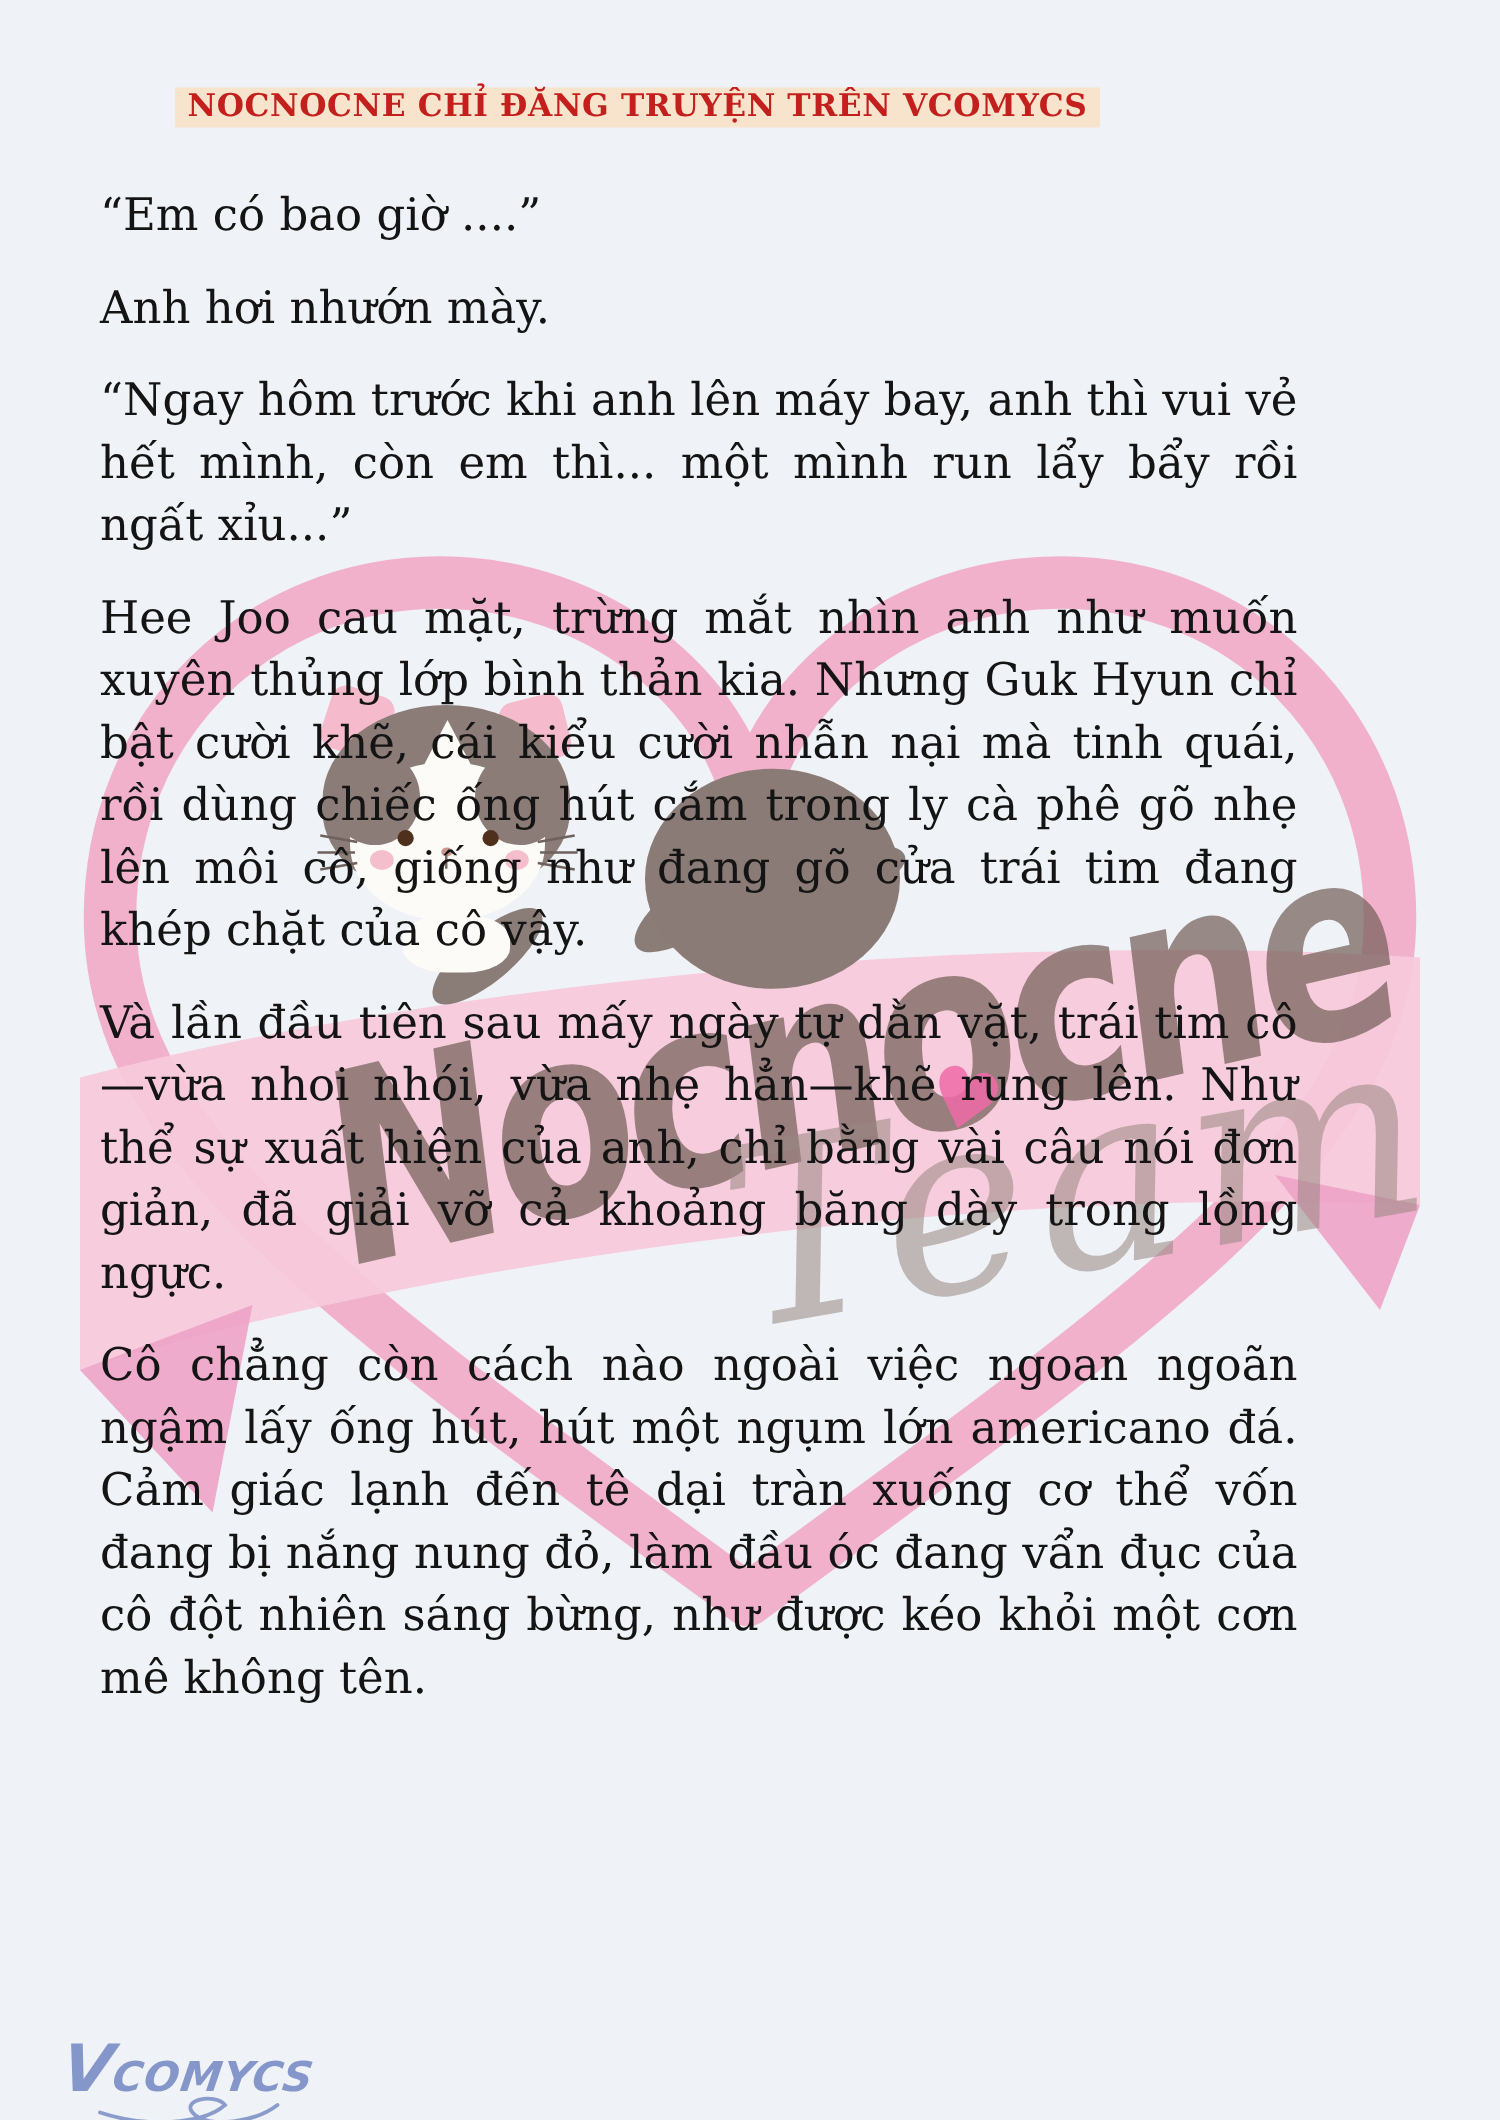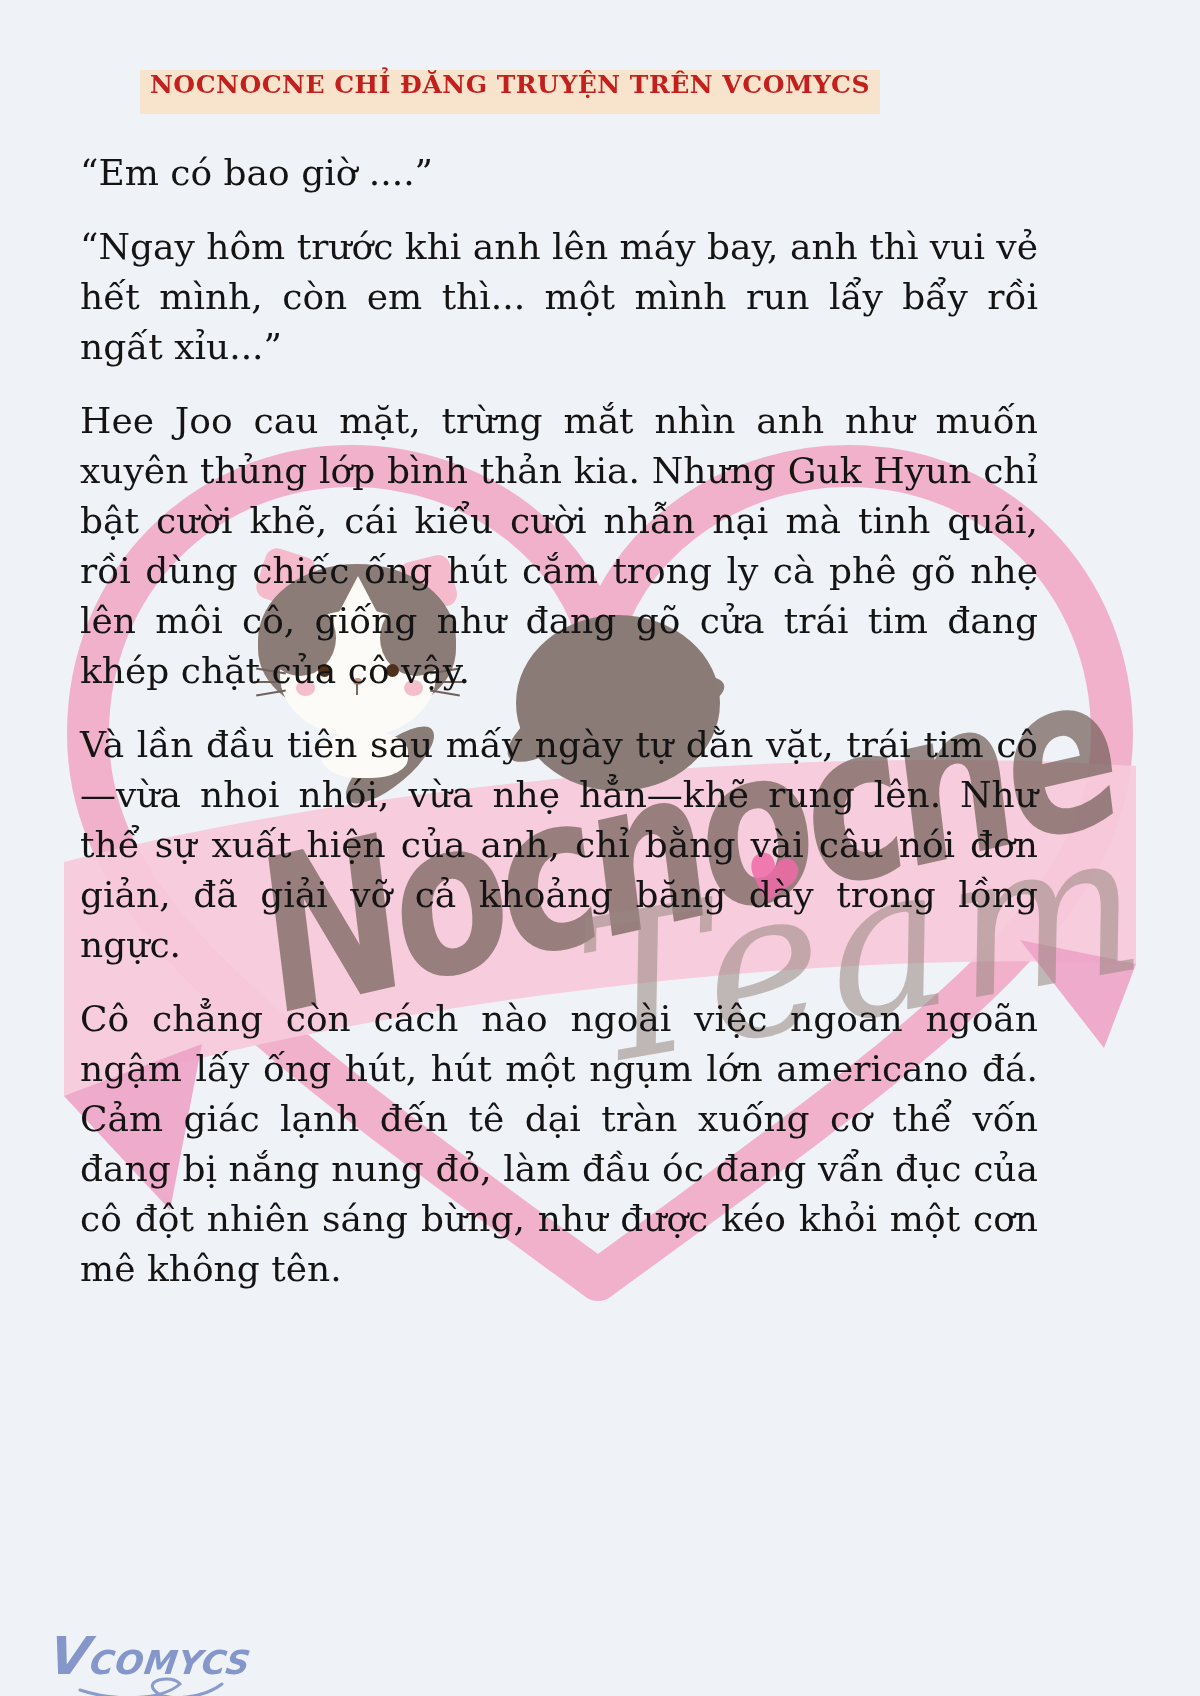--- a/index.html
+++ b/index.html
@@ -59,21 +59,21 @@
   .cat .wh.l3{left:4px;top:144px;transform:rotate(-10deg);}
   .cat .wh.r1{left:178px;top:122px;transform:rotate(-10deg);}
   .cat .wh.r2{left:180px;top:133px;}
   .cat .wh.r3{left:178px;top:144px;transform:rotate(10deg);}
   .cat .body{left:70px;top:184px;width:86px;height:46px;background:#fdfbf7;border-radius:42%;}
   
   .notice{
     position:absolute;left:140px;top:70px;z-index:2;
     background:#f8e4cc;color:#c3201d;
     font-weight:bold;font-size:25px;line-height:28px;
-    padding:1px 10px 15px 10px;letter-spacing:.5px;white-space:nowrap;
+    padding:1px 10px 3px 10px;letter-spacing:.5px;white-space:nowrap;
   }
   
   .story{position:absolute;left:80px;top:136px;width:958px;z-index:2;}
   .story p{
     margin:12px 0 24px 0;font-size:36px;line-height:50px;color:#141414;
     text-align:justify;
   }
   
   .vlogo{position:absolute;left:50px;top:1626px;z-index:2;}
   .vlogo .word{
@@ -126,20 +126,21 @@
   <div class="wh r1"></div>
   <div class="wh r2"></div>
   <div class="wh r3"></div>
   <div class="body"></div>
 </div>
 
 <div class="notice">NOCNOCNE CHỈ ĐĂNG TRUYỆN TRÊN VCOMYCS</div>
 
 <div class="story">
   <p>“Em có bao giờ ....”</p>
+  <p>Anh hơi nhướn mày.</p>
   <p>“Ngay hôm trước khi anh lên máy bay, anh thì vui vẻ hết mình, còn em thì... một mình run lẩy bẩy rồi ngất xỉu...”</p>
   <p>Hee Joo cau mặt, trừng mắt nhìn anh như muốn xuyên thủng lớp bình thản kia. Nhưng Guk Hyun chỉ bật cười khẽ, cái kiểu cười nhẫn nại mà tinh quái, rồi dùng chiếc ống hút cắm trong ly cà phê gõ nhẹ lên môi cô, giống như đang gõ cửa trái tim đang khép chặt của cô vậy.</p>
   <p>Và lần đầu tiên sau mấy ngày tự dằn vặt, trái tim cô—vừa nhoi nhói, vừa nhẹ hẳn—khẽ rung lên. Như thể sự xuất hiện của anh, chỉ bằng vài câu nói đơn giản, đã giải vỡ cả khoảng băng dày trong lồng ngực.</p>
   <p>Cô chẳng còn cách nào ngoài việc ngoan ngoãn ngậm lấy ống hút, hút một ngụm lớn americano đá. Cảm giác lạnh đến tê dại tràn xuống cơ thể vốn đang bị nắng nung đỏ, làm đầu óc đang vẩn đục của cô đột nhiên sáng bừng, như được kéo khỏi một cơn mê không tên.</p>
 </div>
 
 <div class="vlogo">
   <span class="word">VCOMYCS</span>
   <svg width="150" height="26" viewBox="0 0 150 26">
     <path d="M4,14 C40,26 86,24 104,8 C96,-2 66,4 80,16 C92,26 128,22 146,8" fill="none" stroke="rgba(113,134,194,.8)" stroke-width="3" stroke-linecap="round"></path>

